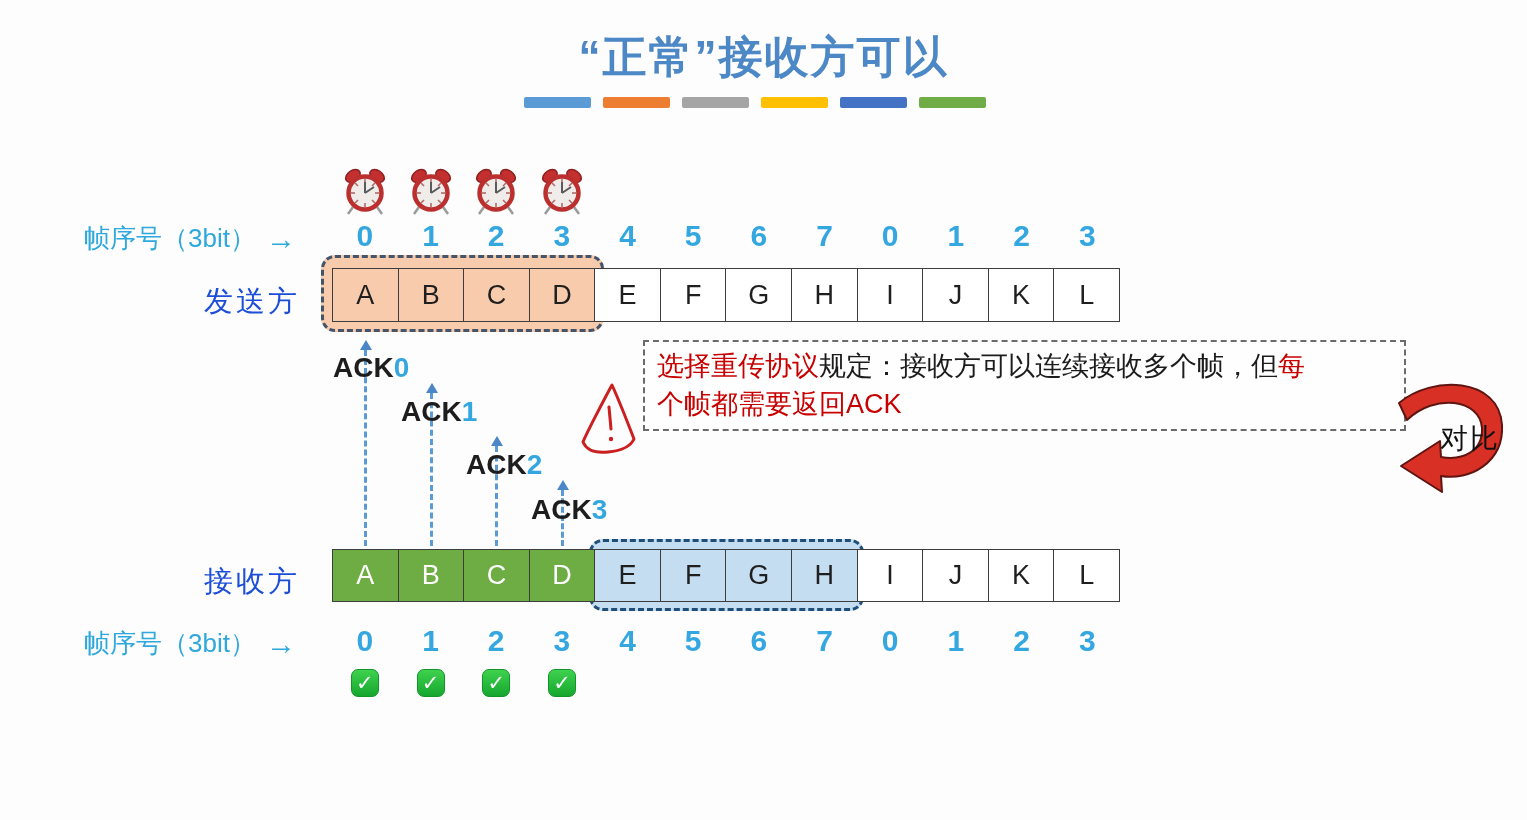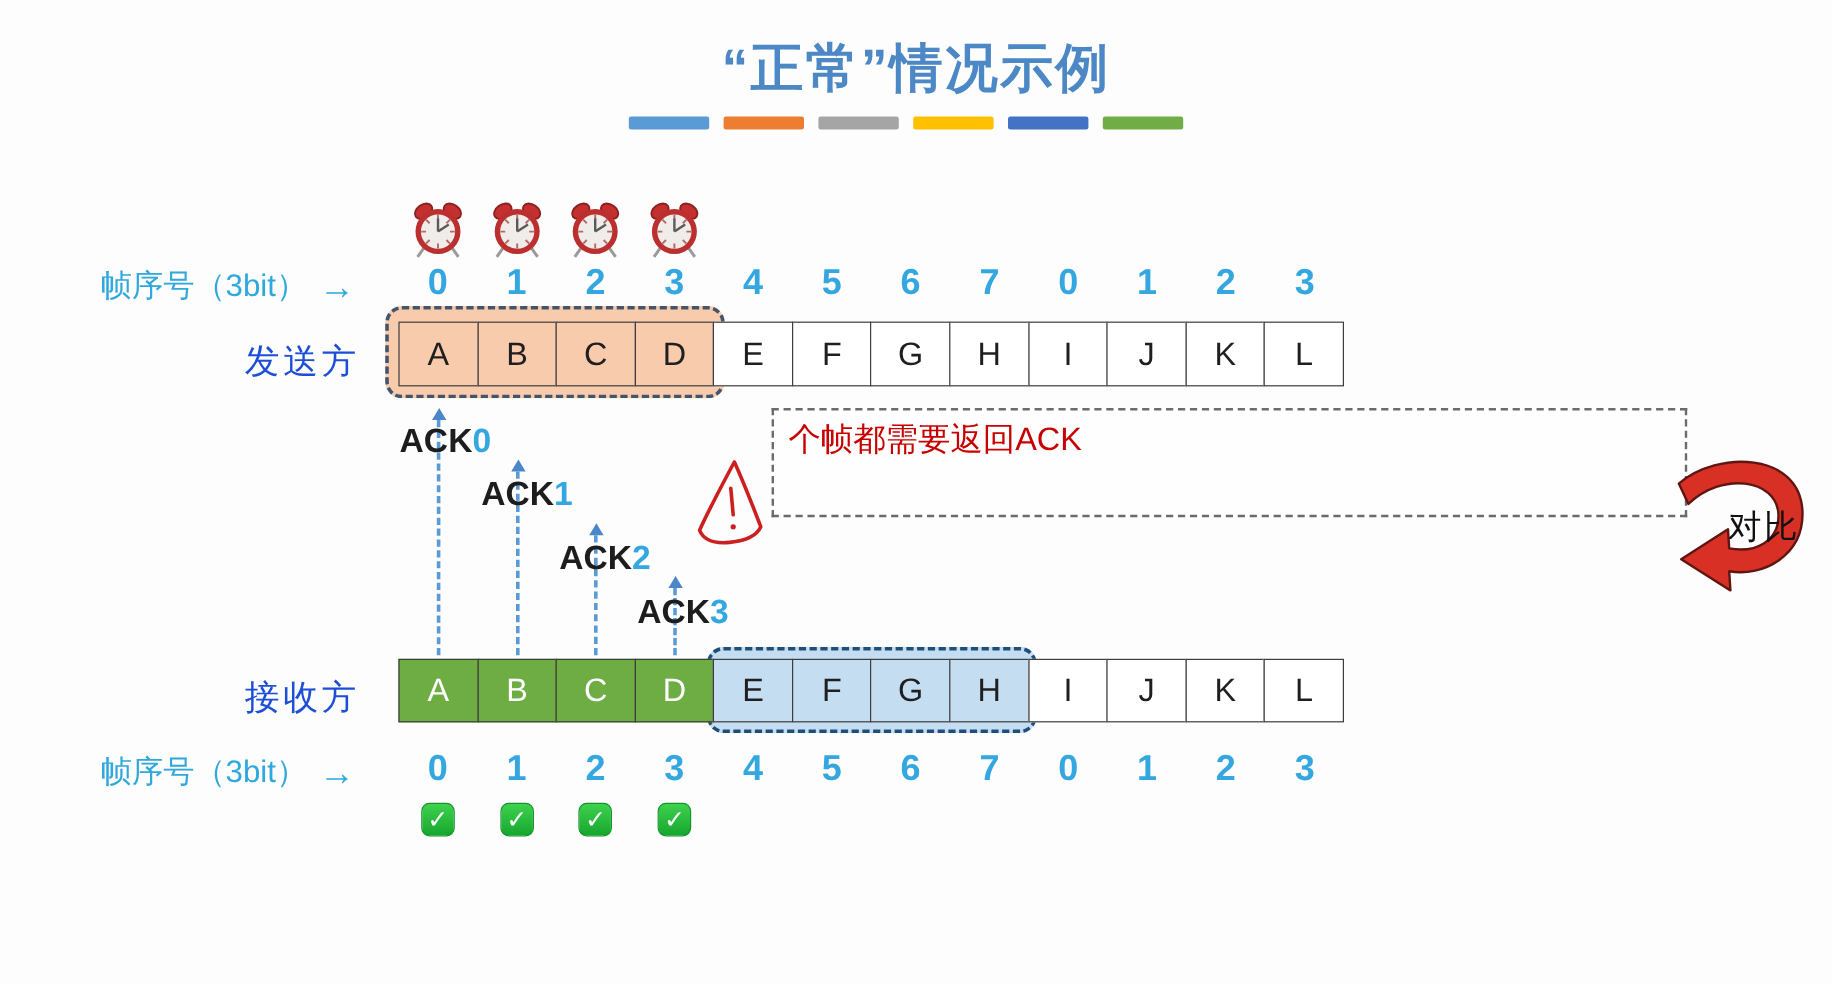--- a/index.html
+++ b/index.html
@@ -95,21 +95,21 @@
         <line x1="12" y1="15" x2="15" y2="18"></line>
           <line x1="32" y1="15" x2="29" y2="18"></line>
         <line x1="12" y1="35" x2="15" y2="32"></line>
           <line x1="32" y1="35" x2="29" y2="32"></line>
       </g>
       <line x1="22" y1="25" x2="22" y2="14" stroke="#5a5a5a" stroke-width="2"></line>
       <line x1="22" y1="25" x2="31" y2="19" stroke="#5a5a5a" stroke-width="2"></line>
     </symbol>
   </svg>
 
-  <div class="title">“正常”情况示例</div>
+  <div class="title">“正常”接收方可以</div>
   <div class="divider">
     <span class="bar1"></span>
     <span class="bar2"></span>
     <span class="bar3"></span>
     <span class="bar4"></span>
     <span class="bar5"></span>
     <span class="bar6"></span>
   </div>
 
   <div class="clockrow">
@@ -180,20 +180,21 @@
   <div class="ack-label" style="left:466px; top:449px;"><span>ACK</span><span class="n">2</span></div>
   <div class="ack-label" style="left:531px; top:494px;"><span>ACK</span><span class="n">3</span></div>
 
   <svg style="position:absolute; left:573px; top:380px;" width="72" height="82" viewBox="0 0 72 82">
     <path d="M39 5 C 34 14, 14 52, 10 62 Q 15 74, 35 72 Q 56 70, 61 59 C 56 46, 44 16, 39 5 Z" fill="none" stroke="#cc1f1f" stroke-width="3" stroke-linejoin="round" stroke-linecap="round"></path>
     <line x1="36" y1="27" x2="38" y2="49" stroke="#cc1f1f" stroke-width="3" stroke-linecap="round"></line>
     <circle cx="38" cy="59" r="2.2" fill="#cc1f1f"></circle>
   </svg>
 
   <div class="note note-sr">
+    <div><span class="red">选择重传协议</span><span class="blk">规定：接收方可以连续接收多个帧，但</span><span class="red">每</span></div>
     <div><span class="red">个帧都需要返回ACK</span></div>
   </div>
 
 
   <div class="compare-wrap">
     <svg width="125" height="122" viewBox="0 0 125 122">
       <path d="M2 30 C 35 2, 102 4, 105 52 C 107 90, 72 108, 44 103 L 45 119 L 4 93 L 43 68 L 44 84
                C 66 88, 86 78, 85 55 C 83 26, 38 20, 10 47 Z" fill="#d93025" stroke="#5f1511" stroke-width="2" stroke-linejoin="round"></path>
     </svg>
   </div>

